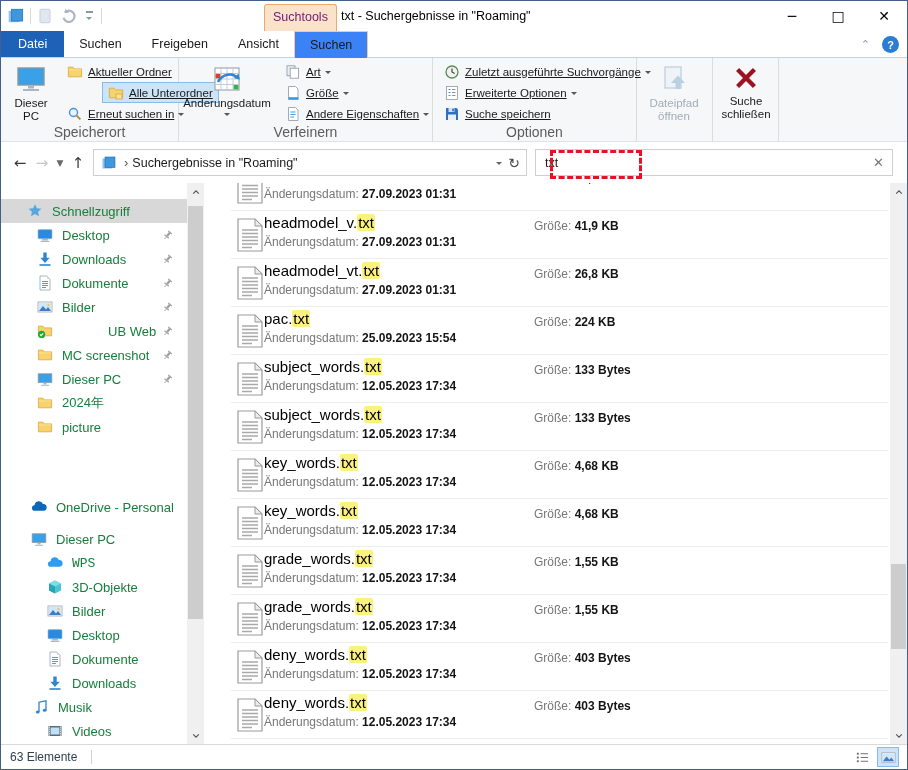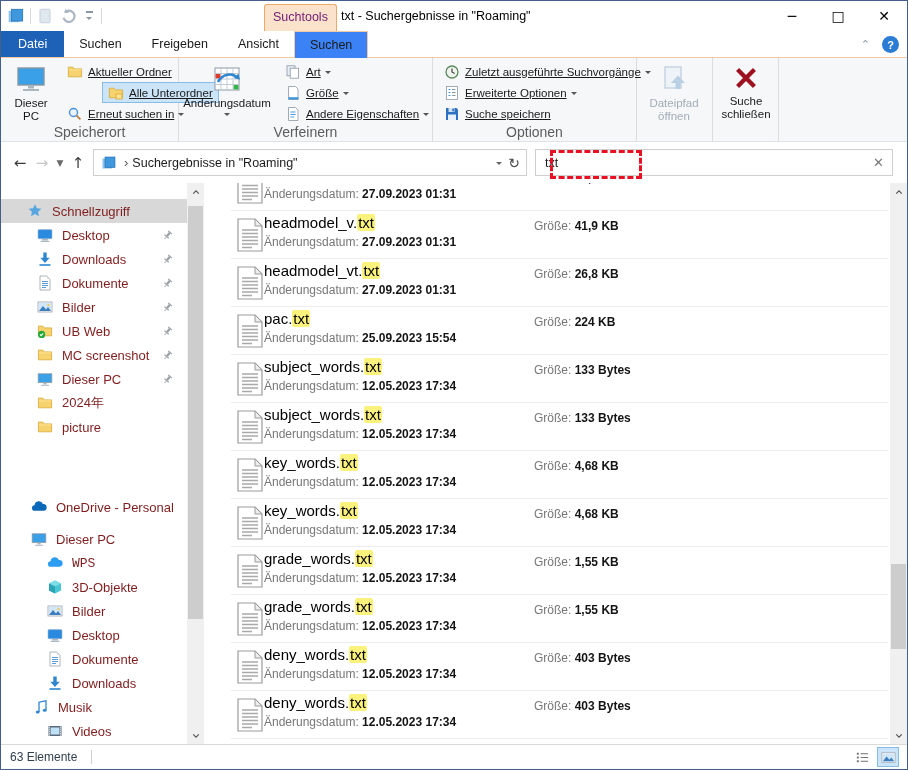--- a/index.html
+++ b/index.html
@@ -63,21 +63,21 @@
   .searchbox .clear { position:absolute; right:8px; color:#777; font-size:13px; font-family:"DejaVu Sans",sans-serif; }
   .red-rect { position:absolute; left:549px; top:8px; width:92px; height:29px; border:3px dashed #e81123; pointer-events:none; z-index:5; }
 
   
   .main { position:absolute; top:182px; left:0; right:0; bottom:25px; background:#fff; }
 
   .sidebar { position:absolute; left:0; top:0; bottom:0; width:186px; overflow:hidden; padding-top:16px; font-size:13px; }
   .srow { position:relative; height:24px; display:flex; align-items:center; }
   .srow.sel { background:#d8d8d8; }
   .sicon { width:16px; height:16px; margin-right:9px; flex:0 0 auto; }
-  .slabel { white-space:nowrap; color:#7f1d1d; }
+  .slabel { white-space:nowrap; color:#15803d; }
   .pin { position:absolute; right:13px; width:13px; height:13px; }
   .sgap1 { height:56px; } .sgap2 { height:8px; }
 
   .vscroll { position:absolute; top:0; bottom:0; width:17px; background:#f0f0f0; }
   .vscroll .arr { position:absolute; left:0; width:17px; height:17px; display:flex; align-items:center; justify-content:center; }
   .vscroll .arr.up { top:0; } .vscroll .arr.dn { bottom:0; }
   .vscroll .thumb { position:absolute; left:1px; width:15px; background:#cdcdcd; }
   .sb-side { left:186px; } .sb-list { right:0; }
 
   .filelist { position:absolute; left:203px; right:17px; top:0; bottom:0; overflow:hidden; }
@@ -422,21 +422,21 @@
           <span class="slabel">Bilder</span>
           <span class="pin"><svg viewBox="0 0 16 16">
               <g transform="rotate(40 8 8)" fill="#9aa0a6">
                 <rect x="5.2" y="2.5" width="5.6" height="1.4"></rect>
                 <rect x="6.6" y="3.9" width="2.8" height="5"></rect>
                 <rect x="4.6" y="8.9" width="6.8" height="1.4"></rect>
                 <rect x="7.6" y="10.3" width=".9" height="3.4"></rect>
               </g>
             </svg></span>
         </div>
-        <div class="srow" style="padding-left: 36px;">
+        <div class="srow" style="padding-left: 36px; gap: 46px;">
           <span class="sicon">
             <svg viewBox="0 0 16 16">
               <path fill="#f7d370" stroke="#d9a72e" stroke-width=".8" d="M1.4 3.2h4.6l1.4 1.7h7.2v7.9H1.4z"></path>
               <circle cx="4.6" cy="11.4" r="3.6" fill="#21a83a"></circle>
               <path d="M2.9 11.4l1.2 1.2 2.1-2.3" stroke="#fff" stroke-width="1.1" fill="none"></path>
             </svg>
           </span>
           <span class="slabel">UB Web</span>
           <span class="pin"><svg viewBox="0 0 16 16">
               <g transform="rotate(40 8 8)" fill="#9aa0a6">

